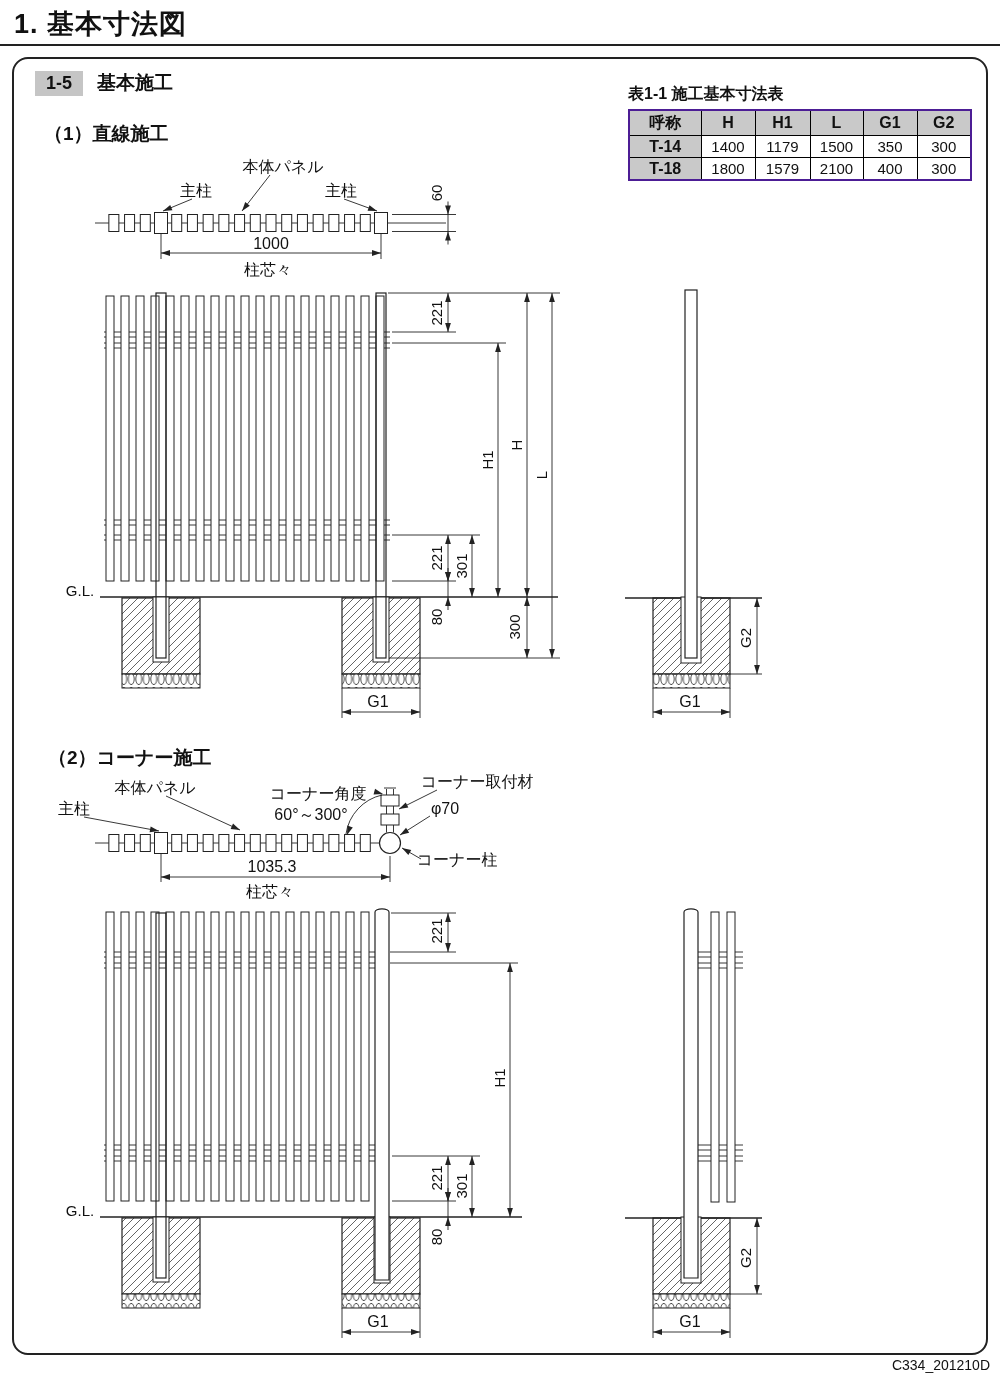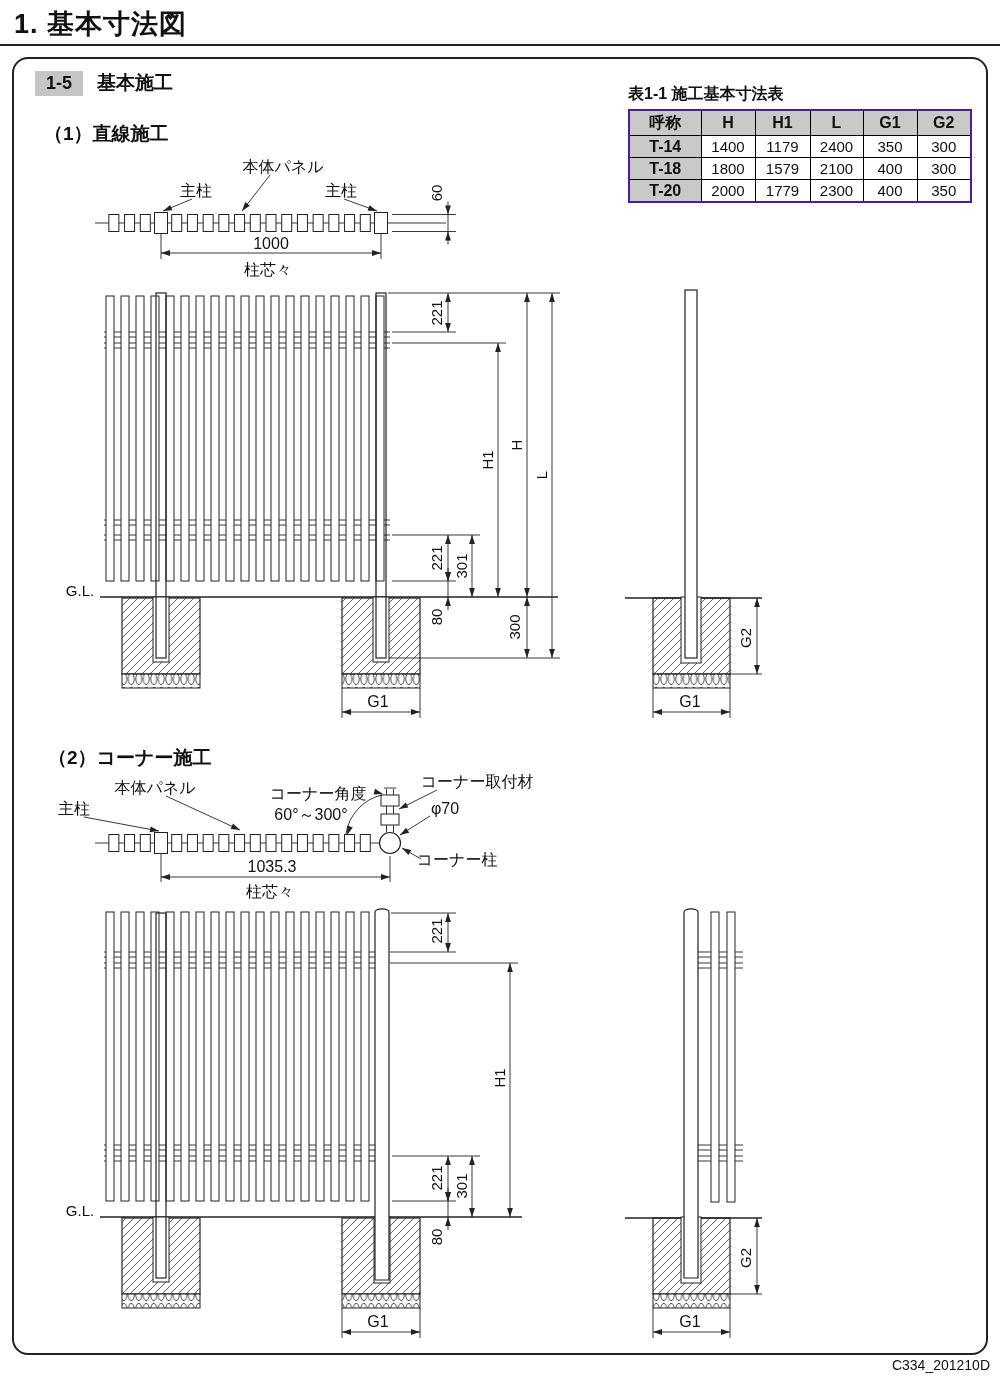--- a/index.html
+++ b/index.html
@@ -58,39 +58,31 @@
             <th>L</th>
             <th>G1</th>
             <th>G2</th>
           </tr>
         </thead>
       <tbody>
           <tr>
             <th>T-14</th>
             <td>1400</td>
             <td>1179</td>
-            <td>2400</td>
+            <td>1500</td>
             <td>350</td>
             <td>300</td>
           </tr>
           <tr>
             <th>T-18</th>
             <td>1800</td>
             <td>1579</td>
             <td>2100</td>
             <td>400</td>
             <td>300</td>
-          </tr>
-          <tr>
-            <th>T-20</th>
-            <td>2000</td>
-            <td>1779</td>
-            <td>2300</td>
-            <td>400</td>
-            <td>350</td>
           </tr>
         </tbody>
     </table>
   </div>
 
   <svg id="drawing" viewBox="0 0 1000 1382">
     <defs>
       <pattern id="hatch" patternUnits="userSpaceOnUse" width="8" height="8">
         <path d="M0,8 L8,0 M-2,2 L2,-2 M6,10 L10,6" stroke="#222" stroke-width="0.7" fill="none"></path>
       </pattern>

